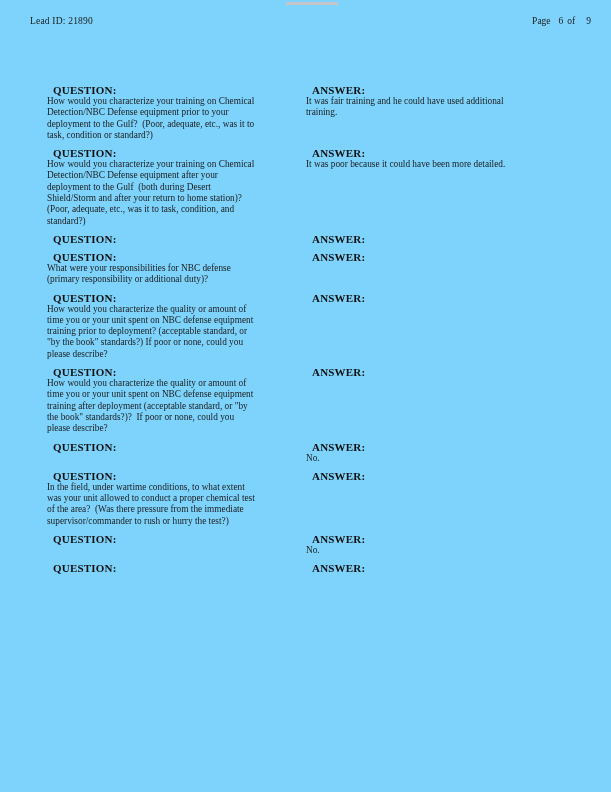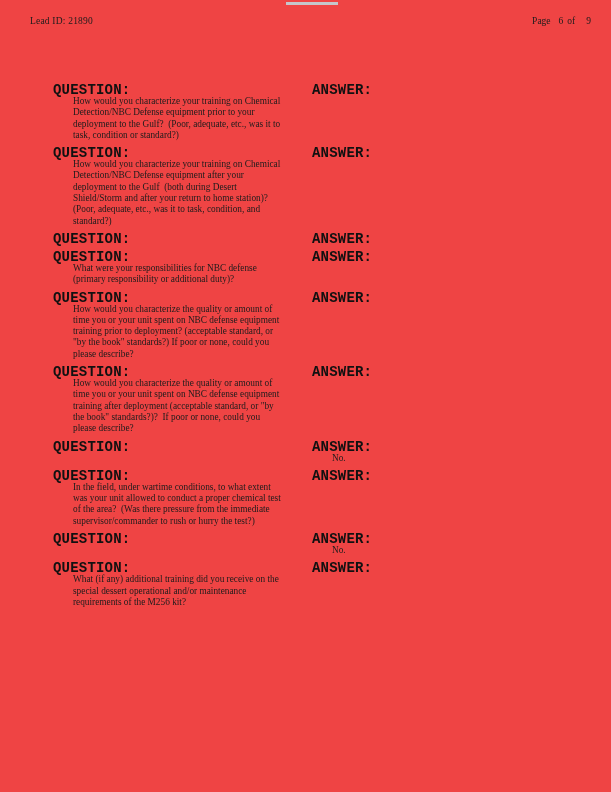--- a/index.html
+++ b/index.html
@@ -4,21 +4,21 @@
 <style>
   html, body {
     margin: 0;
     padding: 0;
     background: #ffffff;
   }
   .page {
     position: relative;
     width: 611px;
     height: 792px;
-    background: #ef4444;
+    background: #7dd3fc;
     overflow: hidden;
     font-family: "Liberation Serif", "DejaVu Serif", serif;
     color: #1c1c1c;
   }
   .scan-artifact {
     position: absolute;
     left: 286px;
     top: 2px;
     width: 52px;
     height: 3px;
@@ -50,33 +50,31 @@
     right: 28px;
   }
   .qa-row {
     display: grid;
     grid-template-columns: 253px 1fr;
     column-gap: 6px;
     margin-bottom: 6px;
   }
   .q-label, .a-label {
     font-weight: bold;
-    font-size: 14px;
+    font-size: 11px;
     line-height: 12px;
     padding-left: 6px;
     letter-spacing: 0.2px;
     color: #111111;
-    font-family: Liberation Mono, monospace;
   }
   .q-text, .a-text {
     font-size: 9.3px;
     line-height: 11.3px;
     white-space: pre-wrap;
     color: #1c1c1c;
-    margin-left: 26px;
   }
   .a-text:empty, .q-text:empty { display: none; }
 </style>
 </head>
 <body>
 
 <div class="page">
 
   <div class="scan-artifact"></div>
 
@@ -90,35 +88,38 @@
     <div class="qa-row">
       <div class="q-cell">
         <div class="q-label">QUESTION:</div>
         <div class="q-text">How would you characterize your training on Chemical
 Detection/NBC Defense equipment prior to your
 deployment to the Gulf?  (Poor, adequate, etc., was it to
 task, condition or standard?)</div>
       </div>
       <div class="a-cell">
         <div class="a-label">ANSWER:</div>
+        <div class="a-text">It was fair training and he could have used additional
+training.</div>
       </div>
     </div>
 
     <div class="qa-row">
       <div class="q-cell">
         <div class="q-label">QUESTION:</div>
         <div class="q-text">How would you characterize your training on Chemical
 Detection/NBC Defense equipment after your
 deployment to the Gulf  (both during Desert
 Shield/Storm and after your return to home station)?
 (Poor, adequate, etc., was it to task, condition, and
 standard?)</div>
       </div>
       <div class="a-cell">
         <div class="a-label">ANSWER:</div>
+        <div class="a-text">It was poor because it could have been more detailed.</div>
       </div>
     </div>
 
     <div class="qa-row">
       <div class="q-cell">
         <div class="q-label">QUESTION:</div>
       </div>
       <div class="a-cell">
         <div class="a-label">ANSWER:</div>
 
@@ -196,23 +197,20 @@
       </div>
       <div class="a-cell">
         <div class="a-label">ANSWER:</div>
         <div class="a-text">No.</div>
       </div>
     </div>
 
     <div class="qa-row">
       <div class="q-cell">
         <div class="q-label">QUESTION:</div>
-        <div class="q-text">What (if any) additional training did you receive on the
-special dessert operational and/or maintenance
-requirements of the M256 kit?</div>
       </div>
       <div class="a-cell">
         <div class="a-label">ANSWER:</div>
 
       </div>
     </div>
 
   </div>
 </div>
 

